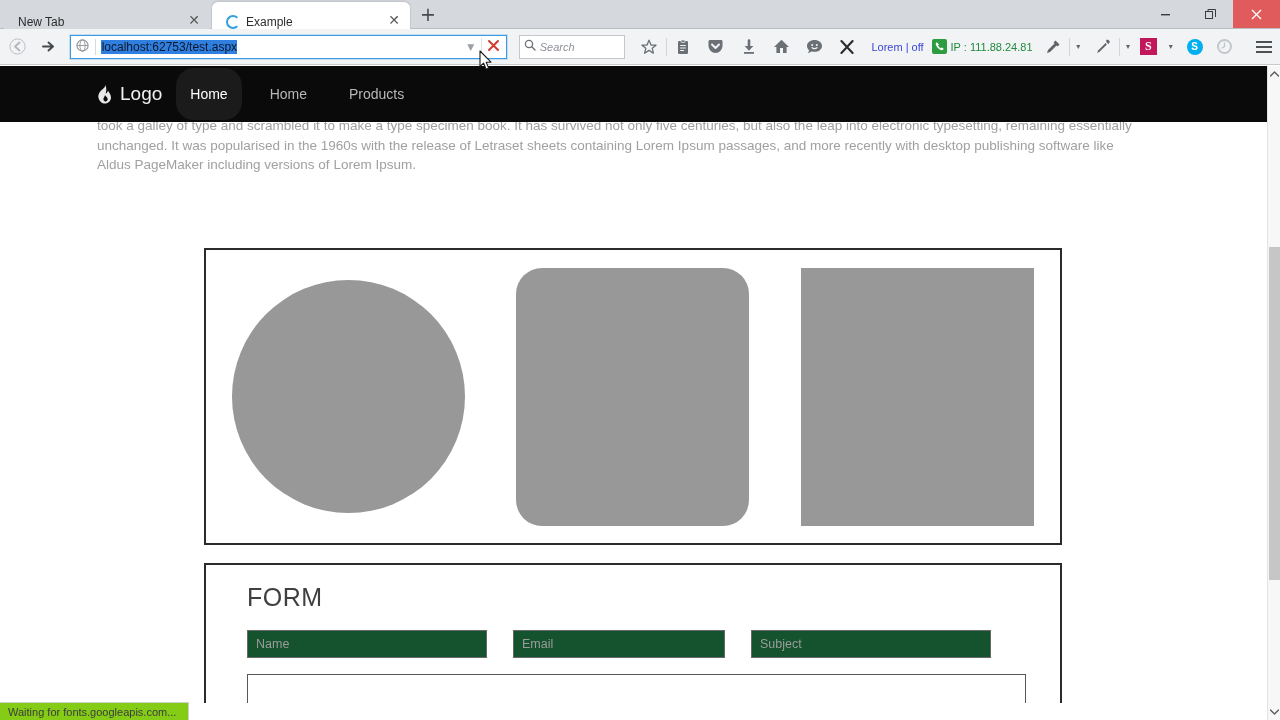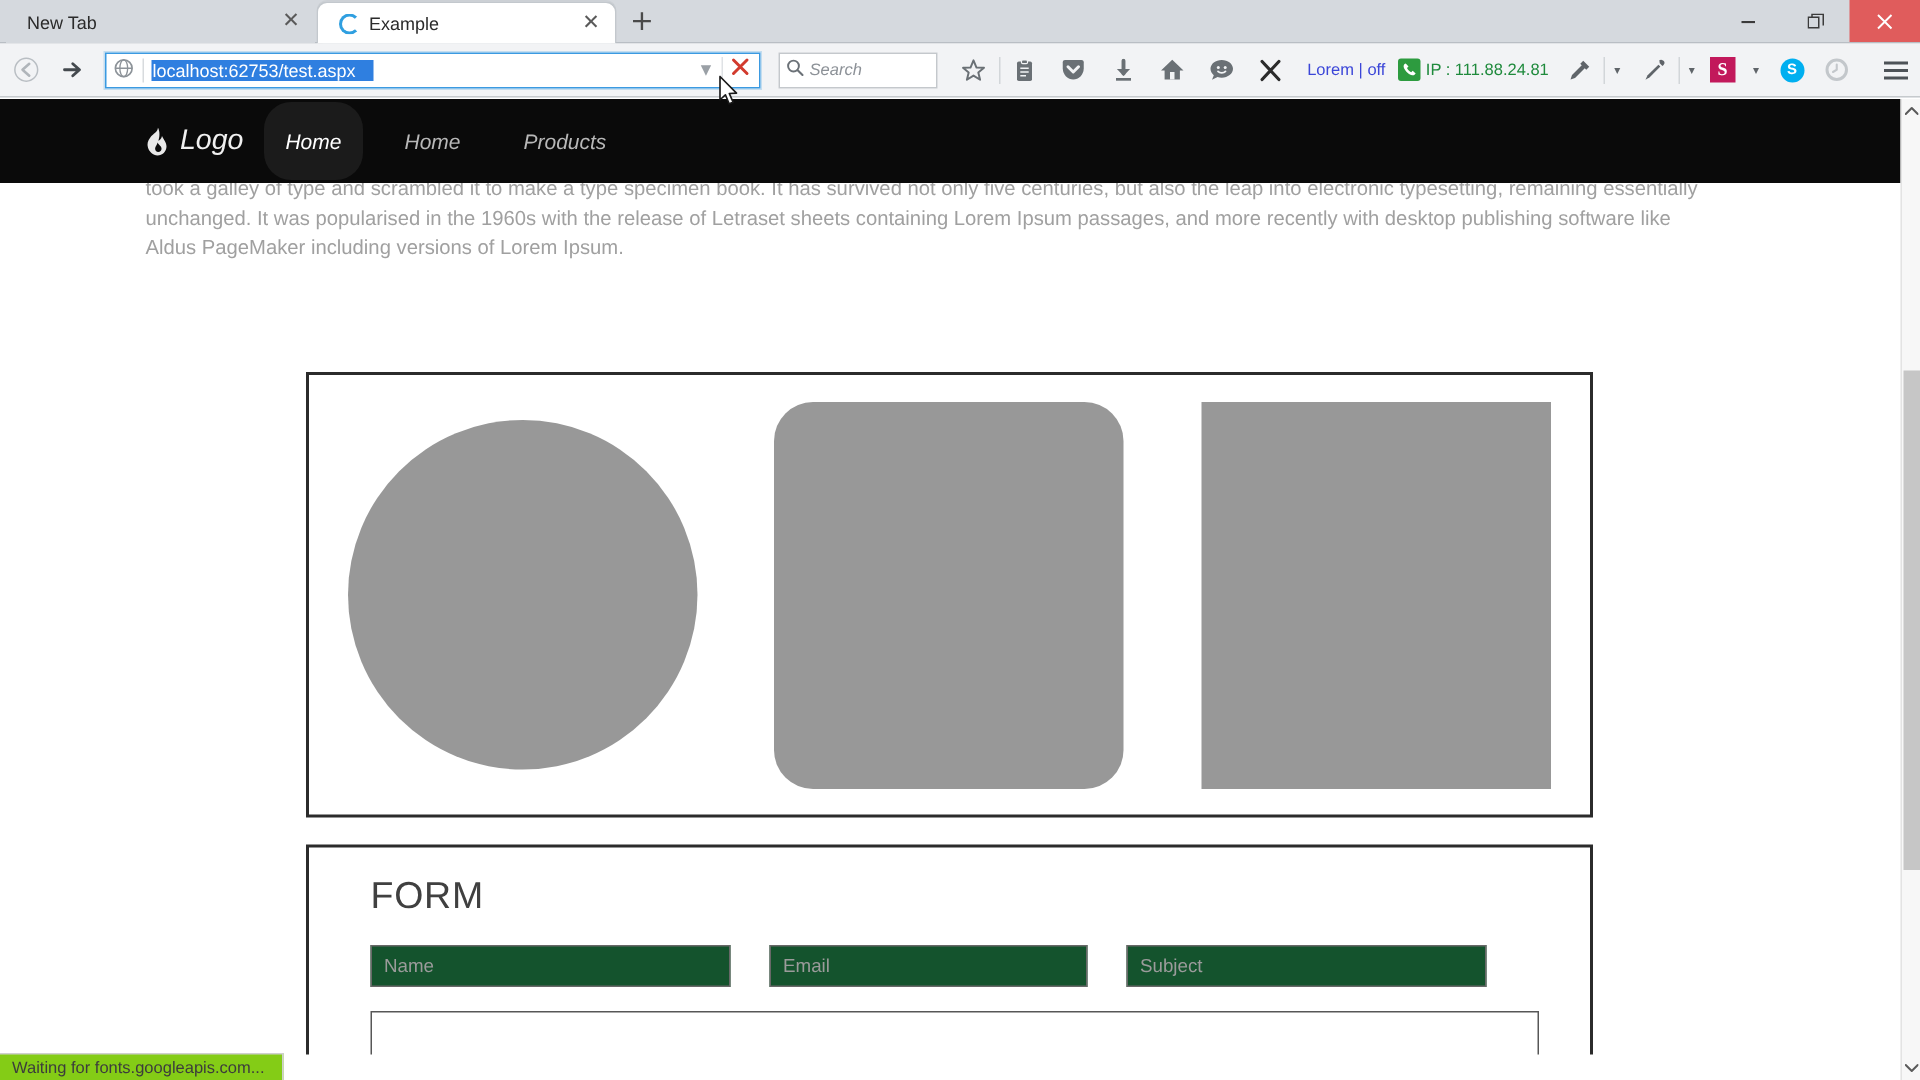--- a/index.html
+++ b/index.html
@@ -12,21 +12,21 @@
   #app { position: relative; width: 1280px; height: 720px; }
 
   
   .tabstrip {
     position: absolute; left: 0; top: 0; width: 1280px; height: 29px;
     background: #d5d9de;
     border-bottom: 1px solid #b9bec4;
   }
   .tab {
     position: absolute; top: 1px; height: 28px;
-    display: flex; align-items: center;
+    display: flex; align-items: flex-end;
     font-size: 12px; color: #2b2b2b;
     padding: 0 8px 0 14px;
   }
   .tab-inactive {
     left: 4px; width: 206px;
     background: #d5d9de;
   }
   .tab-active {
     left: 211px; width: 200px;
     background: #ffffff;
@@ -83,21 +83,21 @@
   .url-globe {
     width: 24px; text-align: center; color: #8d9399; font-size: 12px;
     font-family: "DejaVu Sans", sans-serif;
   }
   .url-sep { width: 1px; height: 16px; background: #d8dbde; }
   .url-text {
     flex: 1; padding-left: 5px; font-size: 12px; color: #111;
     white-space: nowrap; overflow: hidden;
   }
   .url-text span {
-    background: #2f7fe0; color: #ffffff; padding: 1px 12px 1px 1px;
+    background: #2f7fe0; color: #0f172a; padding: 1px 0px 1px 1px;
   }
   .url-drop {
     width: 20px; text-align: center; color: #9aa0a6; font-size: 9px;
     font-family: "DejaVu Sans", sans-serif;
   }
   .url-vsep { width: 1px; height: 18px; background: #dfe2e5; }
   .url-stop {
     width: 24px; text-align: center; color: #d23b2e; font-size: 14px;
     font-weight: bold; font-family: "DejaVu Sans", sans-serif;
   }
@@ -138,21 +138,21 @@
   .hamburger { display: flex; flex-direction: column; gap: 3px; }
   .hamburger i { display: block; width: 16px; height: 2px; background: #4d5257; }
 
   
   .viewport {
     position: absolute; left: 0; top: 66px; width: 1267px; height: 637px;
     background: #ffffff; overflow: hidden;
   }
   .sitenav {
     position: absolute; left: 0; top: 0; width: 1267px; height: 56px;
-    background: #0a0a0a; display: flex; align-items: center; z-index: 5; font-style: italic;
+    background: #0a0a0a; display: flex; align-items: center; z-index: 5;
   }
   .brand {
     display: flex; align-items: center; gap: 8px;
     margin-left: 97px; color: #f0f0f0; font-size: 19px;
   }
   .flame { width: 15px; height: 19px; }
   .navlink {
     margin-left: 14px; padding: 18px 14px; font-size: 14px; color: #b8b8b8; border-radius: 18px;
   }
   .navlink.active { color: #ffffff; background: #1b1b1b; }

